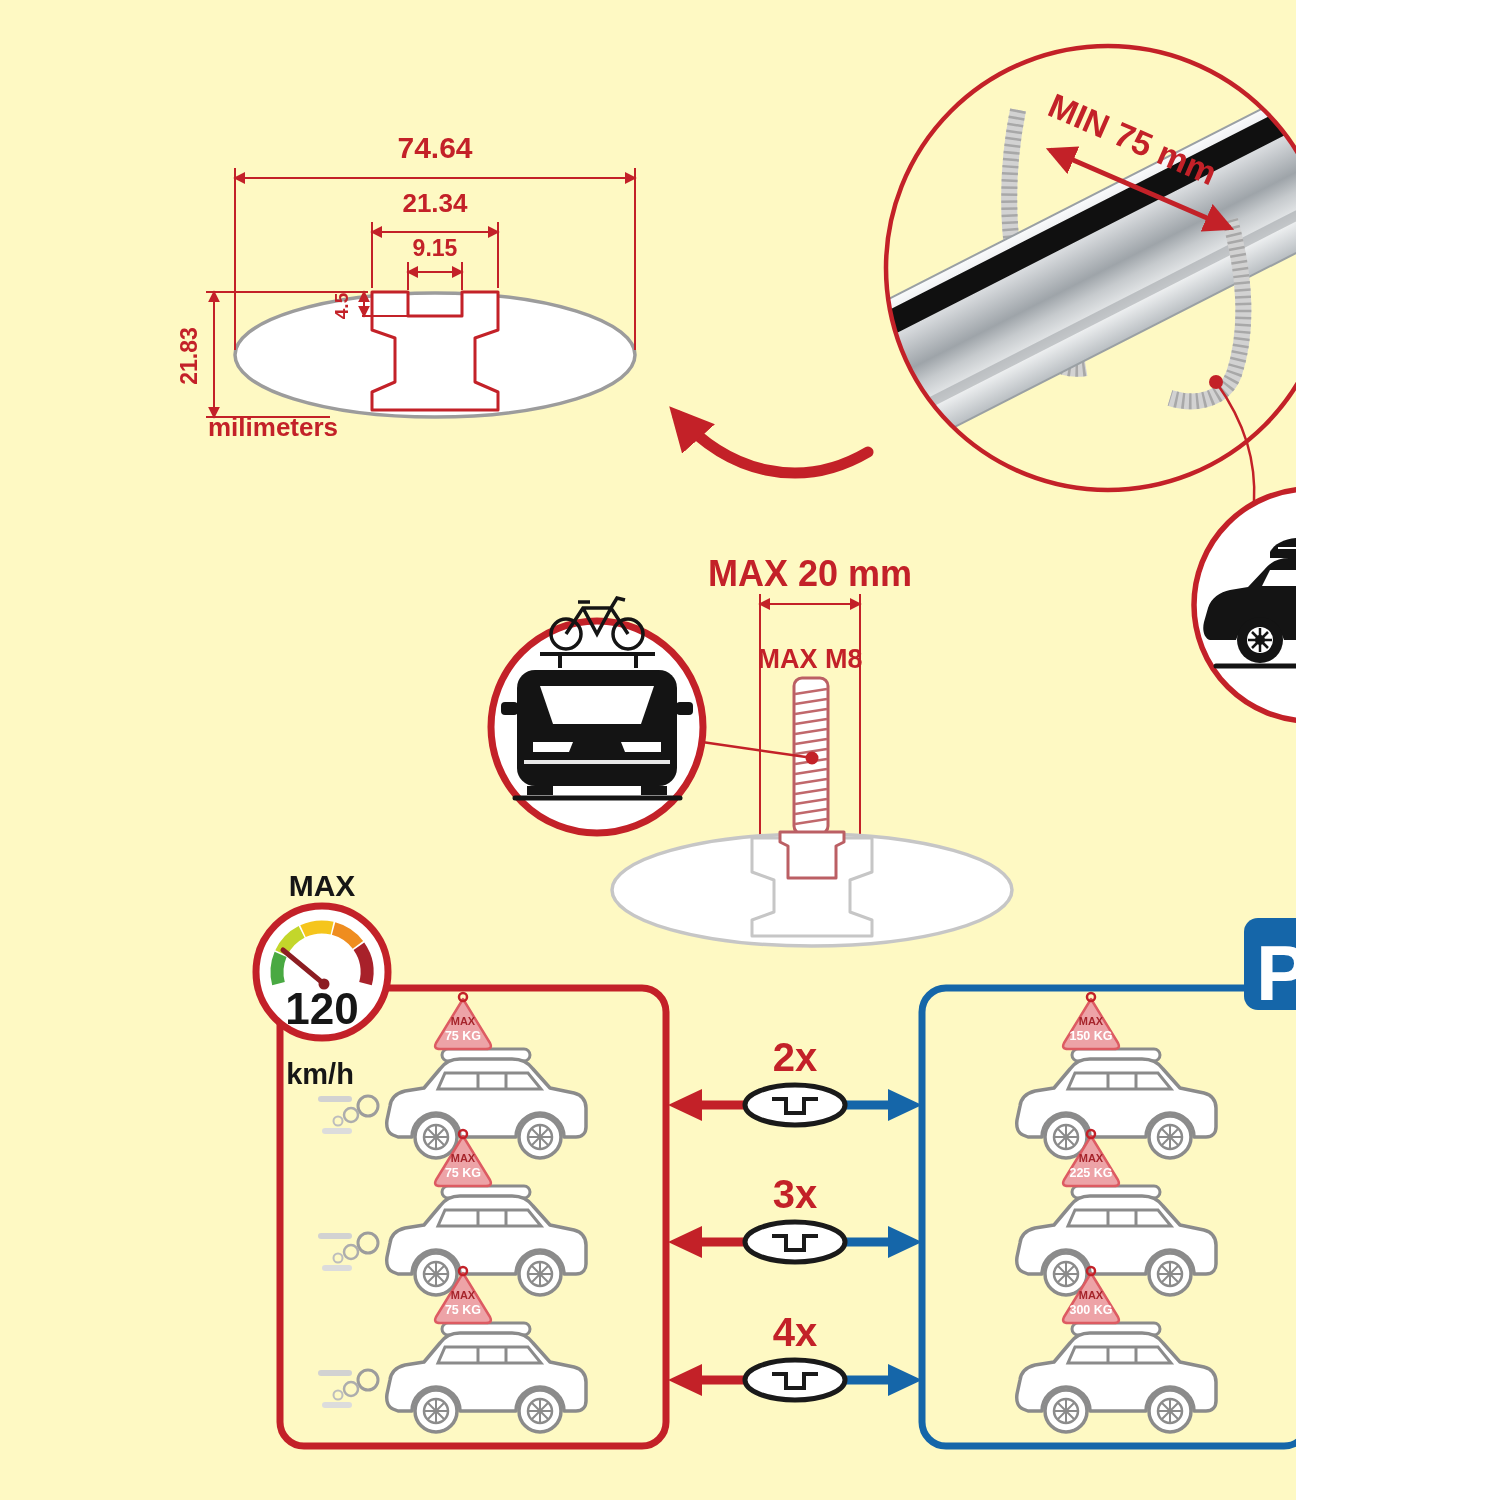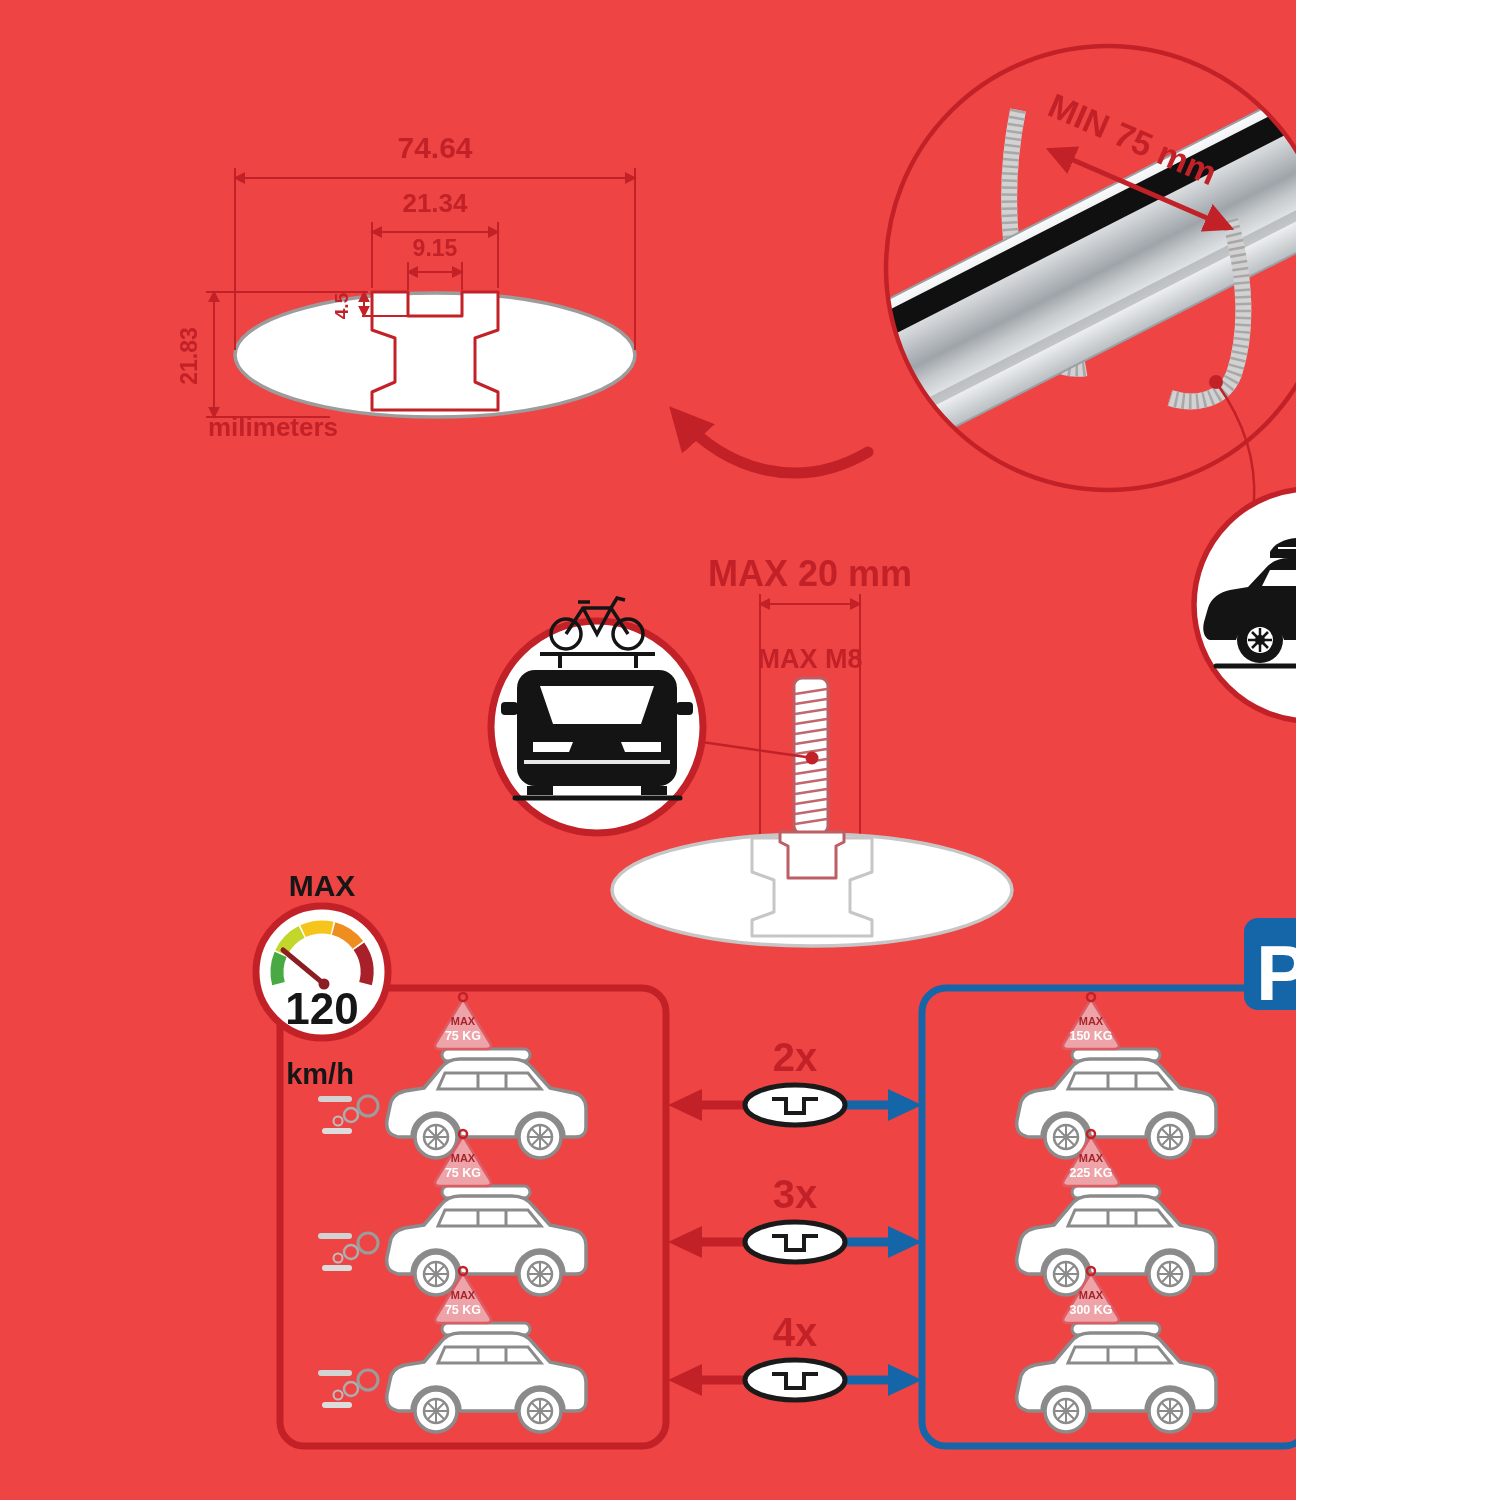--- a/index.html
+++ b/index.html
@@ -1,16 +1,16 @@
 <!DOCTYPE html>
 <html><head>
 <meta charset="utf-8">
 <style>
   html,body{margin:0;padding:0;background:#fff;}
-  .canvas{position:relative;width:1296px;height:1500px;background:#ef4444;overflow:hidden;
+  .canvas{position:relative;width:1296px;height:1500px;background:#fef9c3;overflow:hidden;
           font-family:"Liberation Sans","DejaVu Sans",sans-serif;}
   svg{position:absolute;left:0;top:0;}
   svg text{font-family:"Liberation Sans","DejaVu Sans",sans-serif;}
   text.dim{fill:#c32128;font-weight:700;text-anchor:middle;}
   .t30{font-size:30px}.t26{font-size:26px}.t23{font-size:23px}.t19{font-size:19px}
   .t34{font-size:34px}.t36{font-size:36px}.t27{font-size:27px}
   text.black{fill:#161616;font-weight:700;text-anchor:middle;}
   .g30{font-size:30px}.g44{font-size:44px}.g29{font-size:29px}
   text.fmax{font-size:11px;fill:#a6242b;font-weight:700;text-anchor:middle;}
   text.fval{font-size:12.5px;fill:#ffffff;font-weight:700;text-anchor:middle;}

